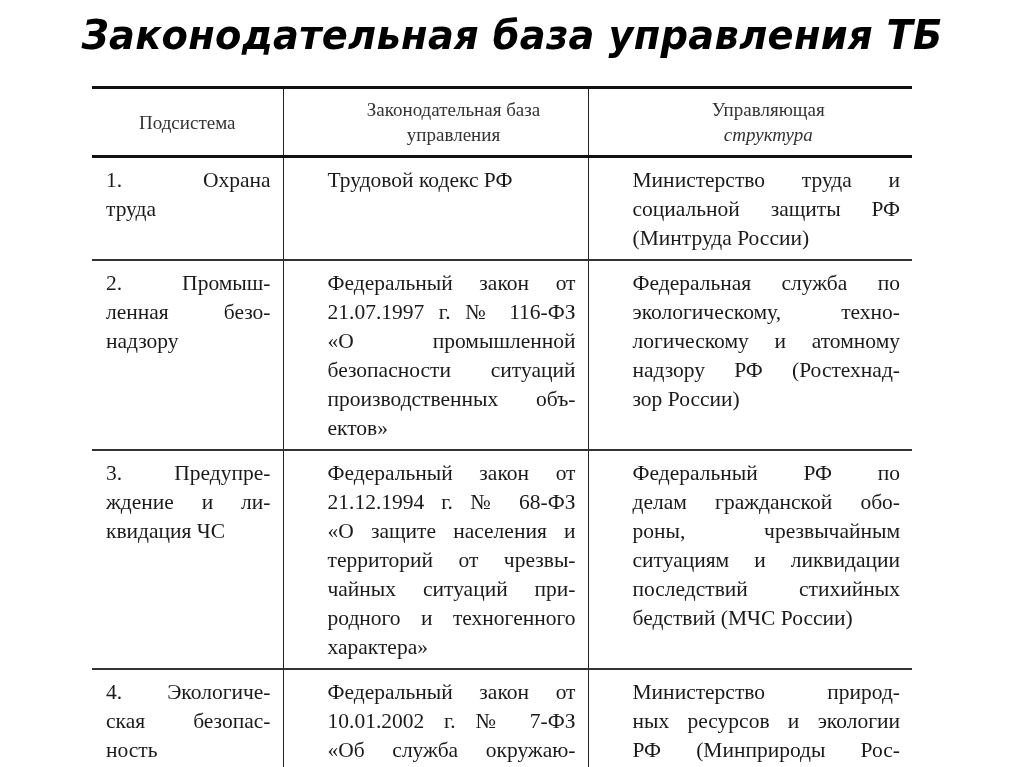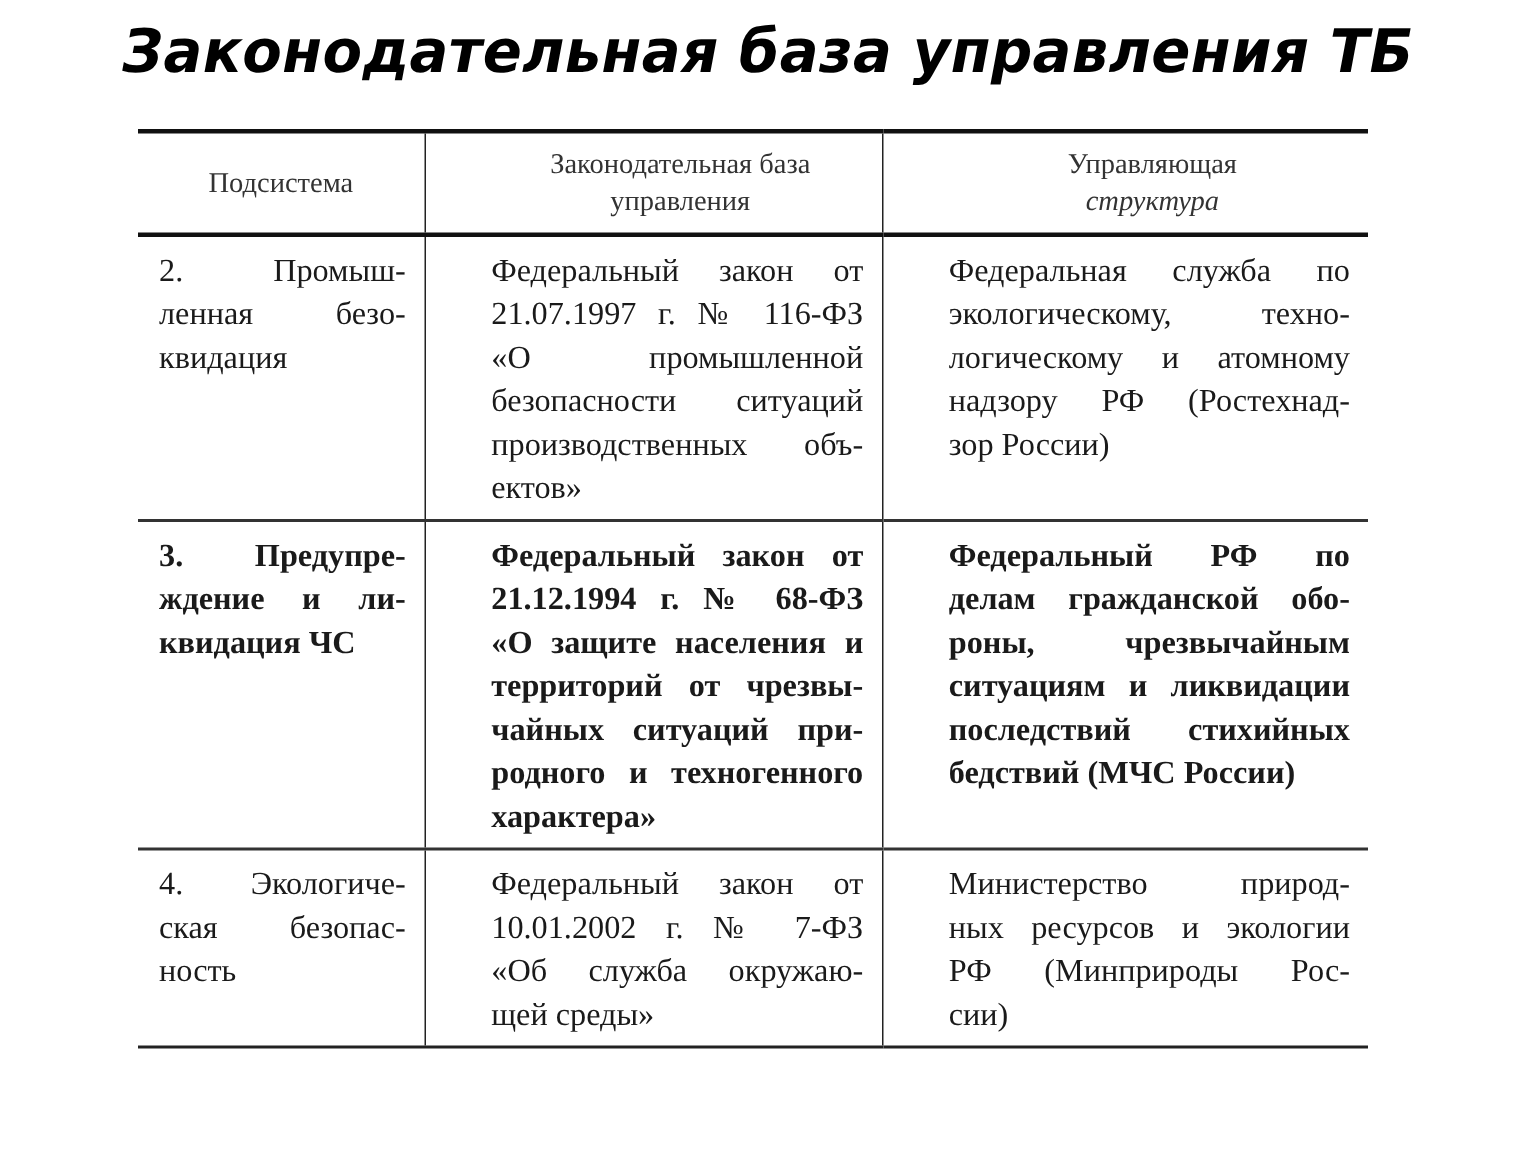--- a/index.html
+++ b/index.html
@@ -5,21 +5,21 @@
   html, body { margin:0; padding:0; }
   body { width:1024px; height:767px; background:#ffffff; position:relative; overflow:hidden; font-family:"Liberation Serif", serif; color:#1a1a1a; }
   .title { position:absolute; left:0; top:12px; width:1024px; text-align:center; font-family:"DejaVu Sans", sans-serif; font-weight:bold; font-style:italic; font-size:40px; letter-spacing:0.3px; color:#000; transform:scaleX(0.96); }
   table { position:absolute; left:92px; top:86px; width:820px; border-collapse:collapse; table-layout:fixed; font-size:21.5px; line-height:29px; }
   col.c1 { width:191px; } col.c2 { width:305px; } col.c3 { width:324px; }
   th { font-weight:normal; font-size:19px; line-height:25px; color:#333; text-align:center; vertical-align:middle; height:66px; border-top:3px solid #111; border-bottom:3px solid #111; padding:0 8px; }
   td { vertical-align:top; padding:8px 12px 6px 14px; border-bottom:2px solid #333; }
   th + th, td + td { border-left:1.5px solid #222;padding-left:44px; }
   td .ln { display:block; text-align:justify; text-align-last:justify; }
   td .ln.last { text-align-last:left; }
-  tr.r1 td { height:80px; } tr.r2 td { height:160px; } tr.r3 td { height:185px;font-weight:bold; } tr.r4 td { height:108px; }
+  tr.r1 td { height:80px; } tr.r2 td { height:160px; } tr.r3 td { height:185px; } tr.r4 td { height:108px; }
   tr.r4 td { border-bottom:2.5px solid #222; }
 </style>
 </head>
 <body>
 
 <div class="title">Законодательная база управления ТБ</div>
 
 <table>
   <colgroup>
       <col class="c1">
@@ -35,25 +35,39 @@
           <span class="ln last" style="display: block;">Законодательная база</span>
           <span class="ln last" style="display: block;">управления</span>
         </th>
       <th>
           <span class="ln last" style="display: block; font-family: Liberation Serif, serif;">Управляющая</span>
           <span class="ln last" style="display: block; font-style: italic;">структура</span>
         </th>
     </tr>
   </thead>
   <tbody>
+    <tr class="r1">
+      <td>
+          <span class="ln">1. Охрана</span>
+          <span class="ln last">труда</span>
+        </td>
+      <td>
+          <span class="ln last">Трудовой кодекс РФ</span>
+        </td>
+      <td>
+          <span class="ln">Министерство труда и</span>
+          <span class="ln">социальной защиты РФ</span>
+          <span class="ln last">(Минтруда России)</span>
+        </td>
+    </tr>
     <tr class="r2">
       <td>
           <span class="ln">2. Промыш-</span>
           <span class="ln">ленная безо-</span>
-          <span class="ln last">квидация</span>
+          <span class="ln last">надзору</span>
         </td>
       <td>
           <span class="ln">Федеральный закон от</span>
           <span class="ln">21.07.1997 г. № 116-ФЗ</span>
           <span class="ln">«О промышленной</span>
           <span class="ln">безопасности ситуаций</span>
           <span class="ln">производственных объ-</span>
           <span class="ln last">ектов»</span>
         </td>
       <td>

